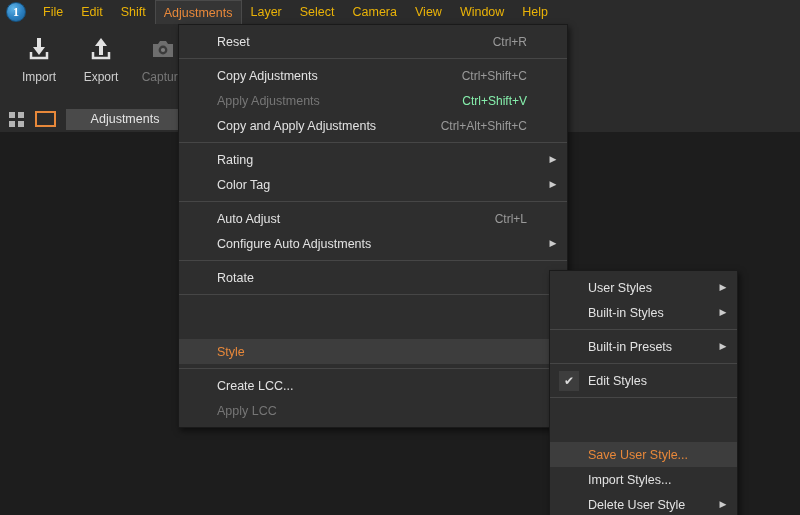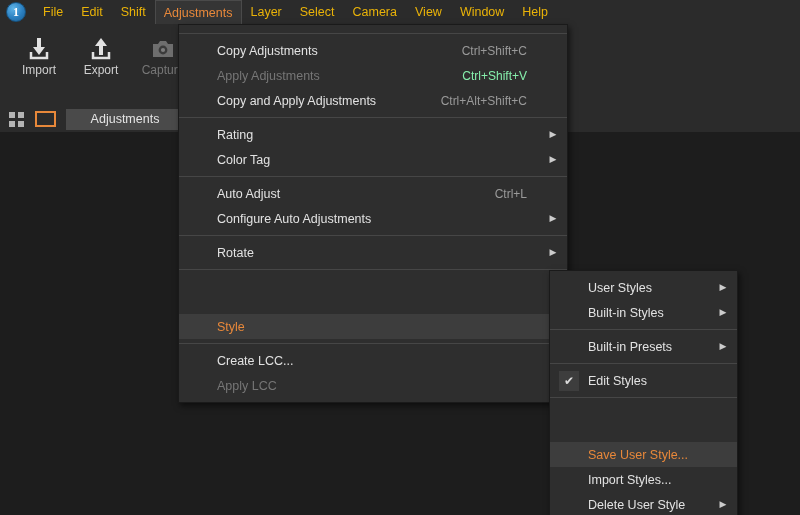--- a/index.html
+++ b/index.html
@@ -81,20 +81,21 @@
     display: flex;
     align-items: flex-start;
     padding-top: 10px;
     box-sizing: border-box;
   }
   .tool-btn {
     width: 62px;
     display: flex;
     flex-direction: column;
     align-items: center;
+    gap: 7px;
   }
   .tool-btn .ticon { height: 30px; display:flex; align-items:center; justify-content:center; }
   .tool-btn .tlabel {
     color: #cfcfcf;
     font-size: 12px;
     line-height: 1;
   }
   .tool-btn.disabled .tlabel { color: #777777; }
 
   
@@ -293,20 +294,25 @@
         <i></i>
         <i></i>
     </div>
     <div class="rect-icon"></div>
     <div class="layer-tab">Adjustments</div>
   </div>
 
   <div class="canvas"></div>
 
   <div class="menu" id="main-menu">
+      <div class="mi">
+        <div class="label">Reset</div>
+        <div class="accel">Ctrl+R</div>
+        <div class="arrow"></div>
+      </div>
       <div class="sep"></div>
       <div class="mi">
         <div class="label">Copy Adjustments</div>
         <div class="accel">Ctrl+Shift+C</div>
         <div class="arrow"></div>
       </div>
       <div class="mi disabled">
         <div class="label">Apply Adjustments</div>
         <div class="accel">Ctrl+Shift+V</div>
         <div class="arrow"></div>

